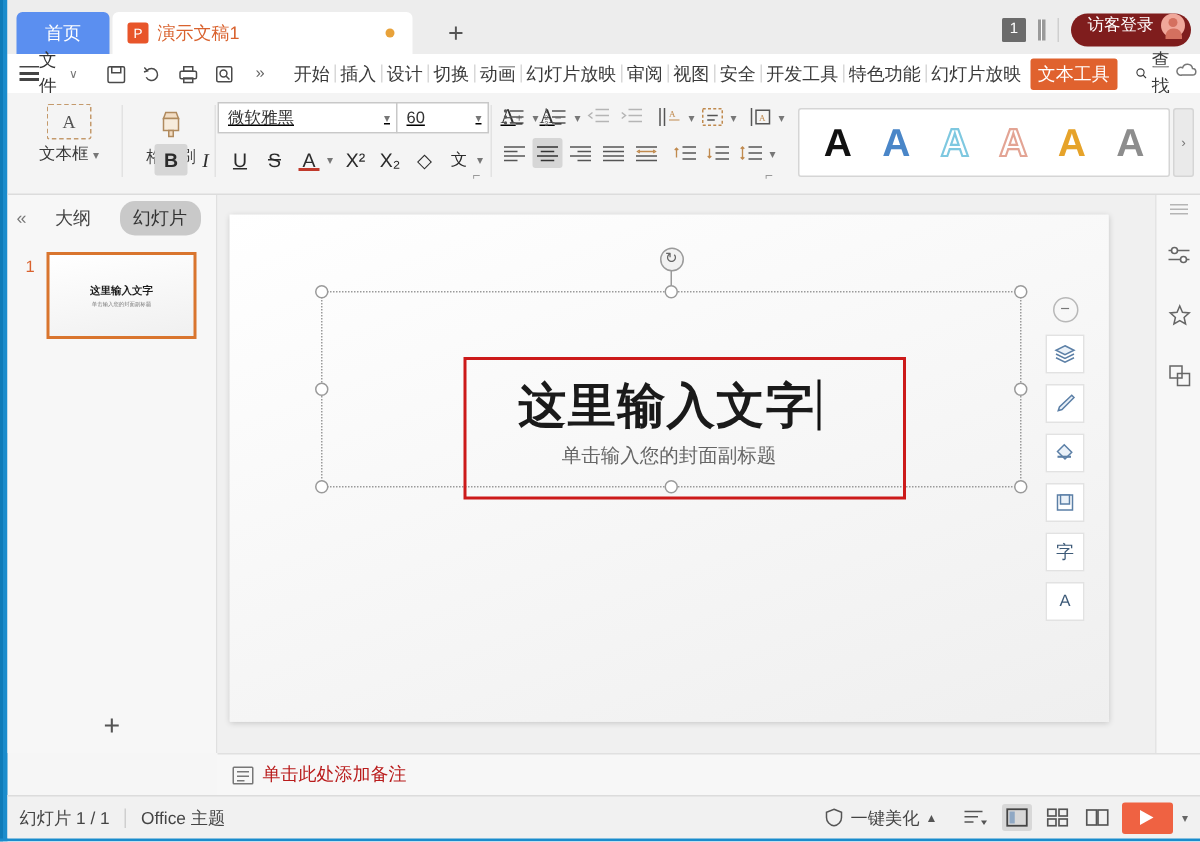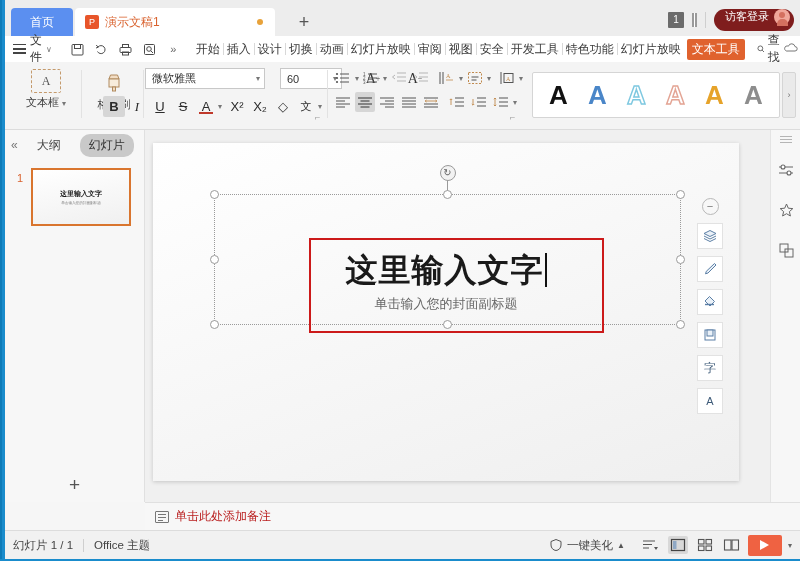--- a/index.html
+++ b/index.html
@@ -60,21 +60,21 @@
   .guest-btn .gl { font-size: 11px; color: #fff; }
   .guest-av { width: 16px; height: 16px; border-radius: 50%; background: #f0a79a; position: relative; }
   .guest-av::before { content:""; position:absolute; left:5px; top:3px; width:6px; height:6px; border-radius:50%; background:#d4705f; }
   .guest-av::after { content:""; position:absolute; left:2.5px; top:10px; width:11px; height:7px; border-radius:5px 5px 0 0; background:#d4705f; }
 
   
   .ribbonbar {
     position: absolute; left: 5px; top: 36px; width: 795px; height: 26px;
     background: #ffffff; display: flex; align-items: center;
   }
-  .menu-file { display: flex; align-items: center; margin-left: 8px; gap: 4px; text-align: right; }
+  .menu-file { display: flex; align-items: center; margin-left: 8px; gap: 4px; }
   .hamburger { width: 13px; height: 10px; position: relative; }
   .hamburger i { position: absolute; left: 0; width: 13px; height: 1.4px; background: #444; }
   .hamburger i:nth-child(1){ top:0; } .hamburger i:nth-child(2){ top:4.2px; } .hamburger i:nth-child(3){ top:8.4px; }
   .menu-file .mf-label { font-size: 12px; color: #333; }
   .caret-sm { font-size: 8px; color: #777; }
   .qat { display: flex; align-items: center; gap: 9px; margin-left: 10px; }
   .qicon { width: 15px; height: 15px; color: #4a4a4a; }
   .rtabs { display: flex; align-items: center; margin-left: 12px; justify-content: center; }
   .rtab { font-size: 12px; color: #3a3a3a; padding: 2px 3px; white-space: nowrap; }
   .rtab.sel { background: #e0622e; color: #fff; padding: 2px 5px; border-radius: 2px; }
@@ -94,21 +94,21 @@
   .tb-icon {
     width: 30px; height: 24px; margin: 3px auto 2px; border: 1px dashed #c49a6c;
     border-radius: 2px; display: flex; align-items: center; justify-content: center;
     font-size: 12px; color: #555; font-family: "Liberation Serif", serif;
   }
   .grp-lbl { font-size: 11px; color: #3b3b3b; }
 
   .fmt-grp { left: 82px; width: 54px; text-align: center; }
   .fmt-ic { width: 26px; height: 24px; margin: 4px auto 3px; }
 
-  .font-row { position: absolute; left: 140px; top: 6px; display: flex; align-items: center; gap: 16px; }
+  .font-row { position: absolute; left: 140px; top: 6px; display: flex; align-items: center; gap: 0; text-decoration: underline; }
   .fsel {
     height: 21px; border: 1px solid #c8c8c8; background: #fff; display: flex;
     align-items: center; padding: 0 4px 0 6px; font-size: 11px; color: #333;
   }
   .fsel.name { width: 120px; justify-content: space-between; }
   .fsel.size { width: 62px; justify-content: space-between; margin-left: -1px; }
   .az-btn { width: 22px; height: 21px; display: flex; align-items: center; justify-content: center; font-size: 14px; color: #333; margin-left: 4px; font-family: "Liberation Serif", serif; }
 
   .style-row { position: absolute; left: 98px; top: 34px; display: flex; align-items: center; gap: 1px; }
   .sb { width: 22px; height: 21px; display: flex; align-items: center; justify-content: center; font-size: 13px; color: #2b2b2b; }

